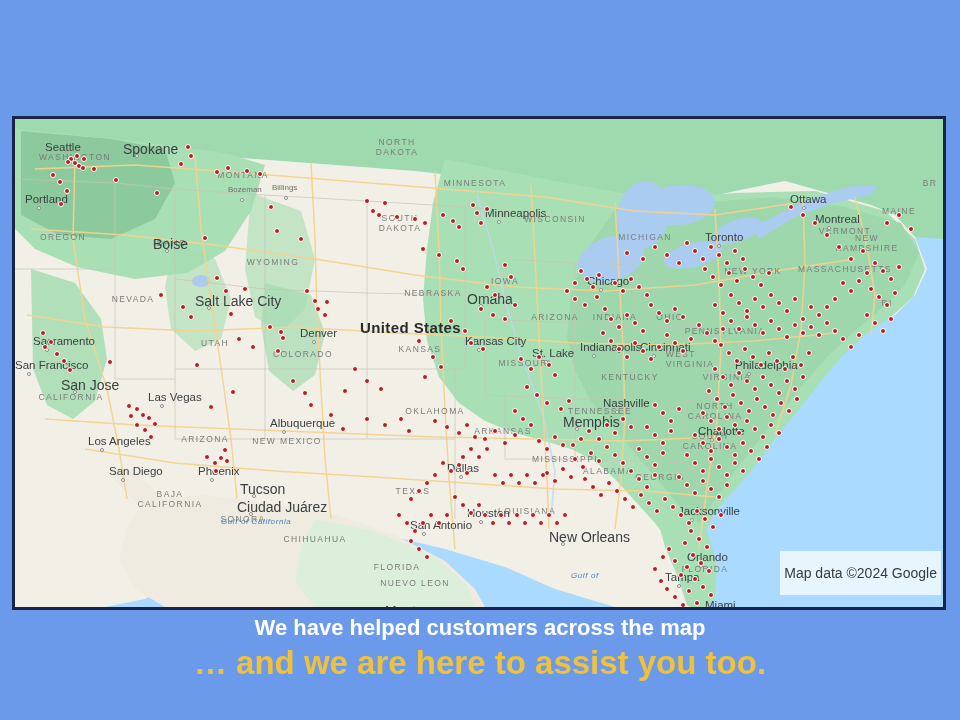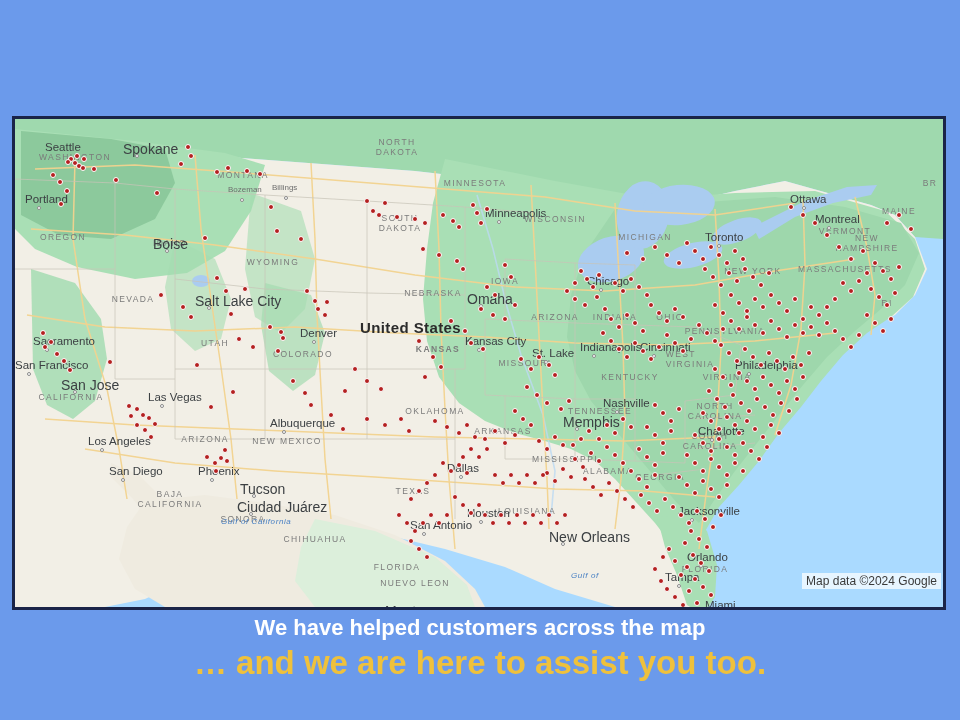--- a/index.html
+++ b/index.html
@@ -109,25 +109,25 @@
     width: 6px; height: 6px;
     margin-left: -3px; margin-top: -3px;
     background: #B42020;
     border: 1px solid #FFFFFF;
     border-radius: 50%;
   }
 
   
   #attribution {
     position: absolute;
-    right: 2px; bottom: 18px;
+    right: 2px; bottom: 12px;
     background: rgba(255,255,255,0.72);
     color: #3A3A3A;
-    font-size: 12px;
-    padding: 1px 4px;
+    font-size: 14px;
+    padding: 14px 4px;
     white-space: nowrap;
     font-family: "Liberation Sans", sans-serif;
   }
 </style>
 </head>
 <body>
 
 <div id="slide">
 
 
@@ -234,21 +234,21 @@
           <div class="mlabel state" style="left: 200px; top: 224px; text-align: center; transform: translate(-50%, -50%); white-space: pre;">UTAH</div>
           <div class="mlabel state" style="left: 56px; top: 278px; text-align: center; transform: translate(-50%, -50%); white-space: pre;">CALIFORNIA</div>
           <div class="mlabel state" style="left: 288px; top: 235px; text-align: center; transform: translate(-50%, -50%); white-space: pre;">COLORADO</div>
           <div class="mlabel state" style="left: 190px; top: 320px; text-align: center; transform: translate(-50%, -50%); white-space: pre;">ARIZONA</div>
           <div class="mlabel state" style="left: 272px; top: 322px; text-align: left; transform: translate(-50%, -50%); white-space: pre;">NEW MEXICO</div>
           <div class="mlabel state" style="left: 382px; top: 28px; text-align: center; transform: translate(-50%, -50%); white-space: pre;">NORTH
 DAKOTA</div>
           <div class="mlabel state" style="left: 385px; top: 104px; text-align: center; transform: translate(-50%, -50%); white-space: pre;">SOUTH
 DAKOTA</div>
           <div class="mlabel state" style="left: 418px; top: 174px; text-align: center; transform: translate(-50%, -50%); white-space: pre;">NEBRASKA</div>
-          <div class="mlabel state" style="left: 423px; top: 230px; text-align: right; transform: translate(-50%, -50%); white-space: pre; font-weight: bold;">KANSAS</div>
+          <div class="mlabel state" style="left: 405px; top: 230px; text-align: right; transform: translate(-50%, -50%); white-space: pre;">KANSAS</div>
           <div class="mlabel state" style="left: 460px; top: 64px; text-align: center; transform: translate(-50%, -50%); white-space: pre;">MINNESOTA</div>
           <div class="mlabel state" style="left: 490px; top: 162px; text-align: center; transform: translate(-50%, -50%); white-space: pre;">IOWA</div>
           <div class="mlabel state" style="left: 510px; top: 244px; text-align: center; transform: translate(-50%, -50%); white-space: pre;">MISSOURI</div>
           <div class="mlabel state" style="left: 540px; top: 100px; text-align: center; transform: translate(-50%, -50%); white-space: pre;">WISCONSIN</div>
           <div class="mlabel state" style="left: 540px; top: 198px; text-align: center; transform: translate(-50%, -50%); white-space: pre;">ARIZONA</div>
           <div class="mlabel state" style="left: 600px; top: 198px; text-align: center; transform: translate(-50%, -50%); white-space: pre;">INDIANA</div>
           <div class="mlabel state" style="left: 630px; top: 118px; text-align: center; transform: translate(-50%, -50%); white-space: pre;">MICHIGAN</div>
           <div class="mlabel state" style="left: 655px; top: 198px; text-align: center; transform: translate(-50%, -50%); white-space: pre;">OHIO</div>
           <div class="mlabel state" style="left: 615px; top: 258px; text-align: center; transform: translate(-50%, -50%); white-space: pre;">KENTUCKY</div>
           <div class="mlabel state" style="left: 585px; top: 292px; text-align: center; transform: translate(-50%, -50%); white-space: pre;">TENNESSEE</div>

